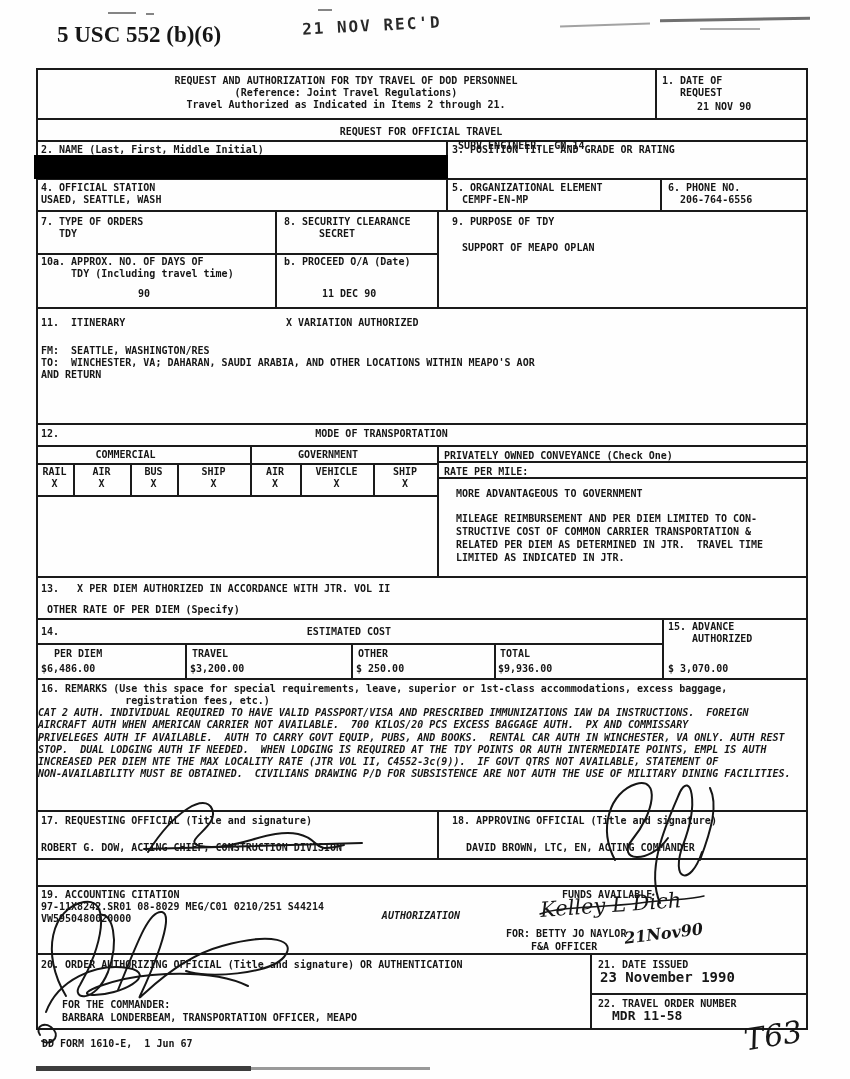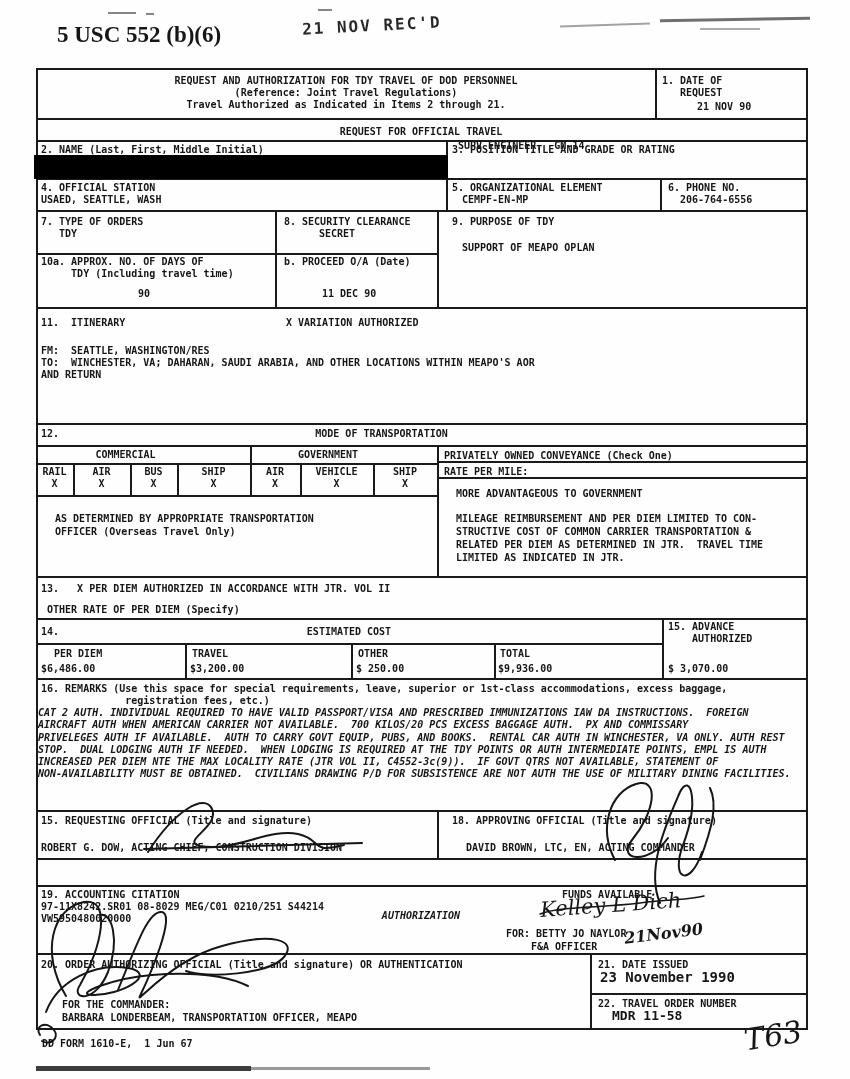--- a/index.html
+++ b/index.html
@@ -133,22 +133,20 @@
   <div class="t ctr" style="left:130px;top:478px;width:47px;">X</div>
   <div class="t ctr" style="left:177px;top:466px;width:73px;">SHIP</div>
   <div class="t ctr" style="left:177px;top:478px;width:73px;">X</div>
   <div class="t ctr" style="left:250px;top:466px;width:50px;">AIR</div>
   <div class="t ctr" style="left:250px;top:478px;width:50px;">X</div>
   <div class="t ctr" style="left:300px;top:466px;width:73px;">VEHICLE</div>
   <div class="t ctr" style="left:300px;top:478px;width:73px;">X</div>
   <div class="t ctr" style="left:373px;top:466px;width:64px;">SHIP</div>
   <div class="t ctr" style="left:373px;top:478px;width:64px;">X</div>
 
-  <div class="t" style="left:55px;top:512px;line-height:13px;">AS DETERMINED BY APPROPRIATE TRANSPORTATION
-OFFICER (Overseas Travel Only)</div>
 
   <div class="t" style="left:444px;top:450px;">PRIVATELY OWNED CONVEYANCE (Check One)</div>
   <div class="t" style="left:444px;top:466px;">RATE PER MILE:</div>
   <div class="t" style="left:456px;top:488px;">MORE ADVANTAGEOUS TO GOVERNMENT</div>
   <div class="t" style="left:456px;top:512px;line-height:13px;">MILEAGE REIMBURSEMENT AND PER DIEM LIMITED TO CON-
 STRUCTIVE COST OF COMMON CARRIER TRANSPORTATION &amp;
 RELATED PER DIEM AS DETERMINED IN JTR.  TRAVEL TIME
 LIMITED AS INDICATED IN JTR.</div>
 
   <div class="t" style="left:41px;top:583px;">13.   X PER DIEM AUTHORIZED IN ACCORDANCE WITH JTR. VOL II</div>
@@ -170,21 +168,21 @@
 
   <div class="t" style="left:41px;top:683px;">16. REMARKS (Use this space for special requirements, leave, superior or 1st-class accommodations, excess baggage,
               registration fees, etc.)</div>
   <div class="t it" style="left:38px;top:707px;line-height:12.3px;">CAT 2 AUTH. INDIVIDUAL REQUIRED TO HAVE VALID PASSPORT/VISA AND PRESCRIBED IMMUNIZATIONS IAW DA INSTRUCTIONS.  FOREIGN
 AIRCRAFT AUTH WHEN AMERICAN CARRIER NOT AVAILABLE.  700 KILOS/20 PCS EXCESS BAGGAGE AUTH.  PX AND COMMISSARY
 PRIVELEGES AUTH IF AVAILABLE.  AUTH TO CARRY GOVT EQUIP, PUBS, AND BOOKS.  RENTAL CAR AUTH IN WINCHESTER, VA ONLY. AUTH REST
 STOP.  DUAL LODGING AUTH IF NEEDED.  WHEN LODGING IS REQUIRED AT THE TDY POINTS OR AUTH INTERMEDIATE POINTS, EMPL IS AUTH
 INCREASED PER DIEM NTE THE MAX LOCALITY RATE (JTR VOL II, C4552-3c(9)).  IF GOVT QTRS NOT AVAILABLE, STATEMENT OF
 NON-AVAILABILITY MUST BE OBTAINED.  CIVILIANS DRAWING P/D FOR SUBSISTENCE ARE NOT AUTH THE USE OF MILITARY DINING FACILITIES.</div>
 
-  <div class="t" style="left:41px;top:815px;">15. REQUESTING OFFICIAL (Title and signature)</div>
+  <div class="t" style="left:41px;top:815px;">17. REQUESTING OFFICIAL (Title and signature)</div>
   <div class="t" style="left:41px;top:842px;">ROBERT G. DOW, ACTING CHIEF, CONSTRUCTION DIVISION</div>
   <div class="t" style="left:452px;top:815px;">18. APPROVING OFFICIAL (Title and signature)</div>
   <div class="t" style="left:466px;top:842px;">DAVID BROWN, LTC, EN, ACTING COMMANDER</div>
 
   <div class="t it ctr" style="left:36px;top:866px;width:770px;margin-top:44px;">AUTHORIZATION</div>
 
   <div class="t" style="left:41px;top:889px;">19. ACCOUNTING CITATION</div>
   <div class="t" style="left:41px;top:901px;">97-11X8242.SR01 08-8029 MEG/C01 0210/251 S44214</div>
   <div class="t" style="left:41px;top:913px;">VW5950480020000</div>
   <div class="t" style="left:562px;top:889px;">FUNDS AVAILABLE</div>

